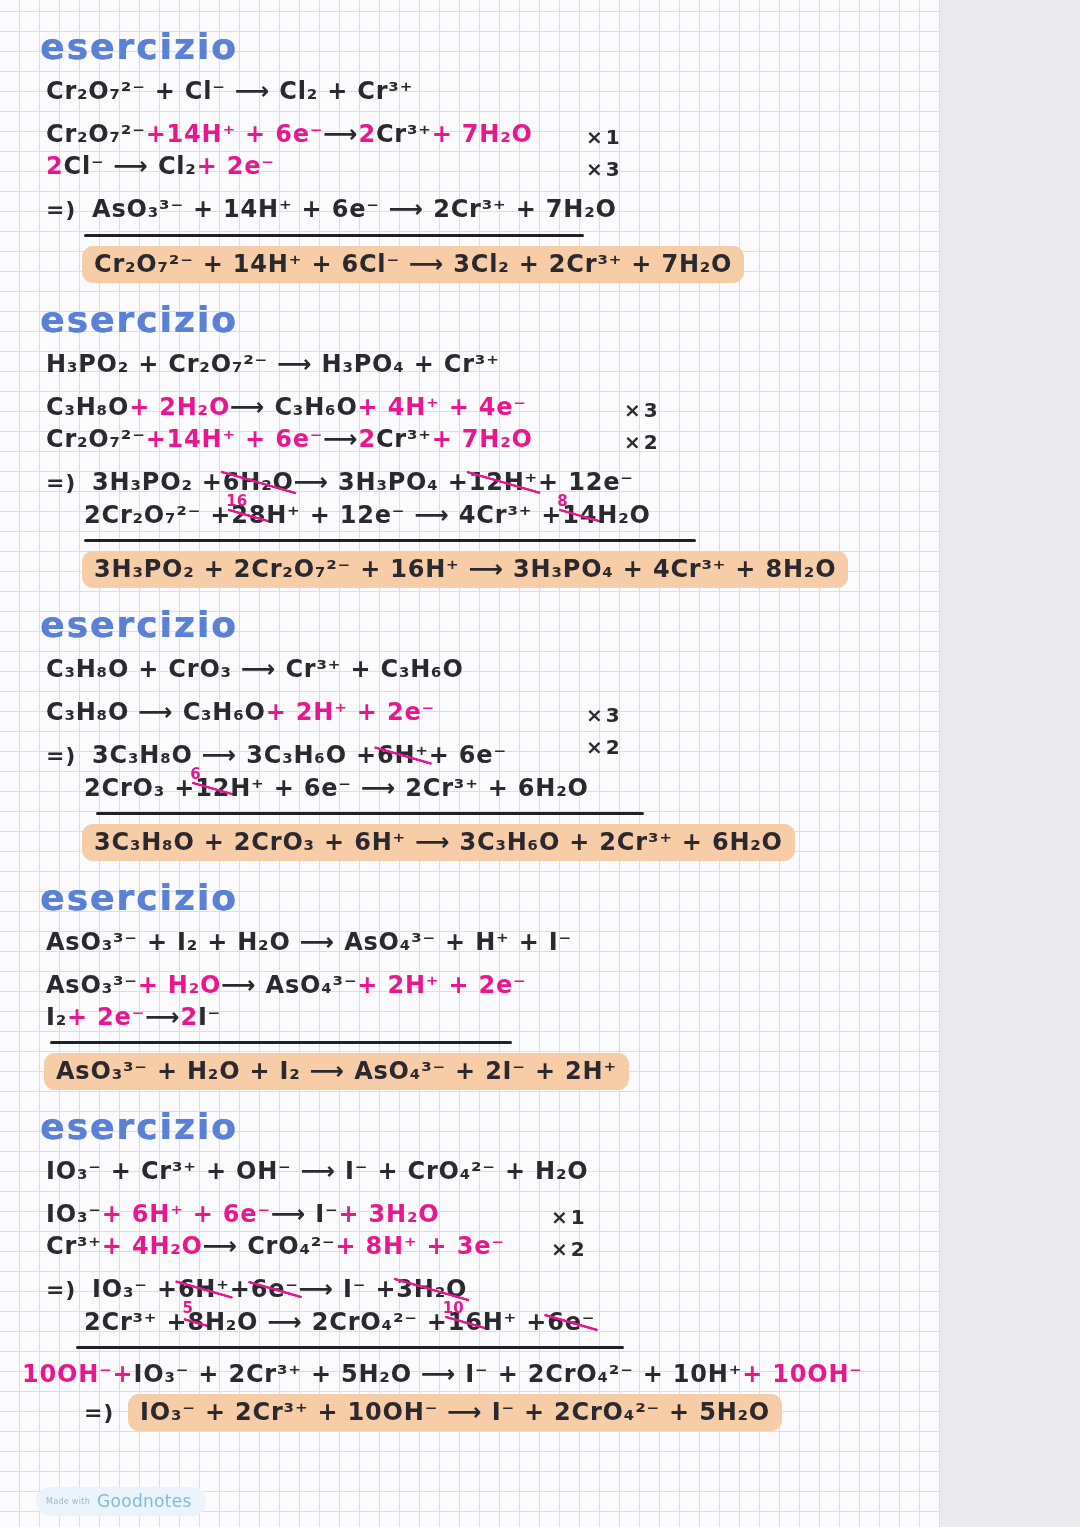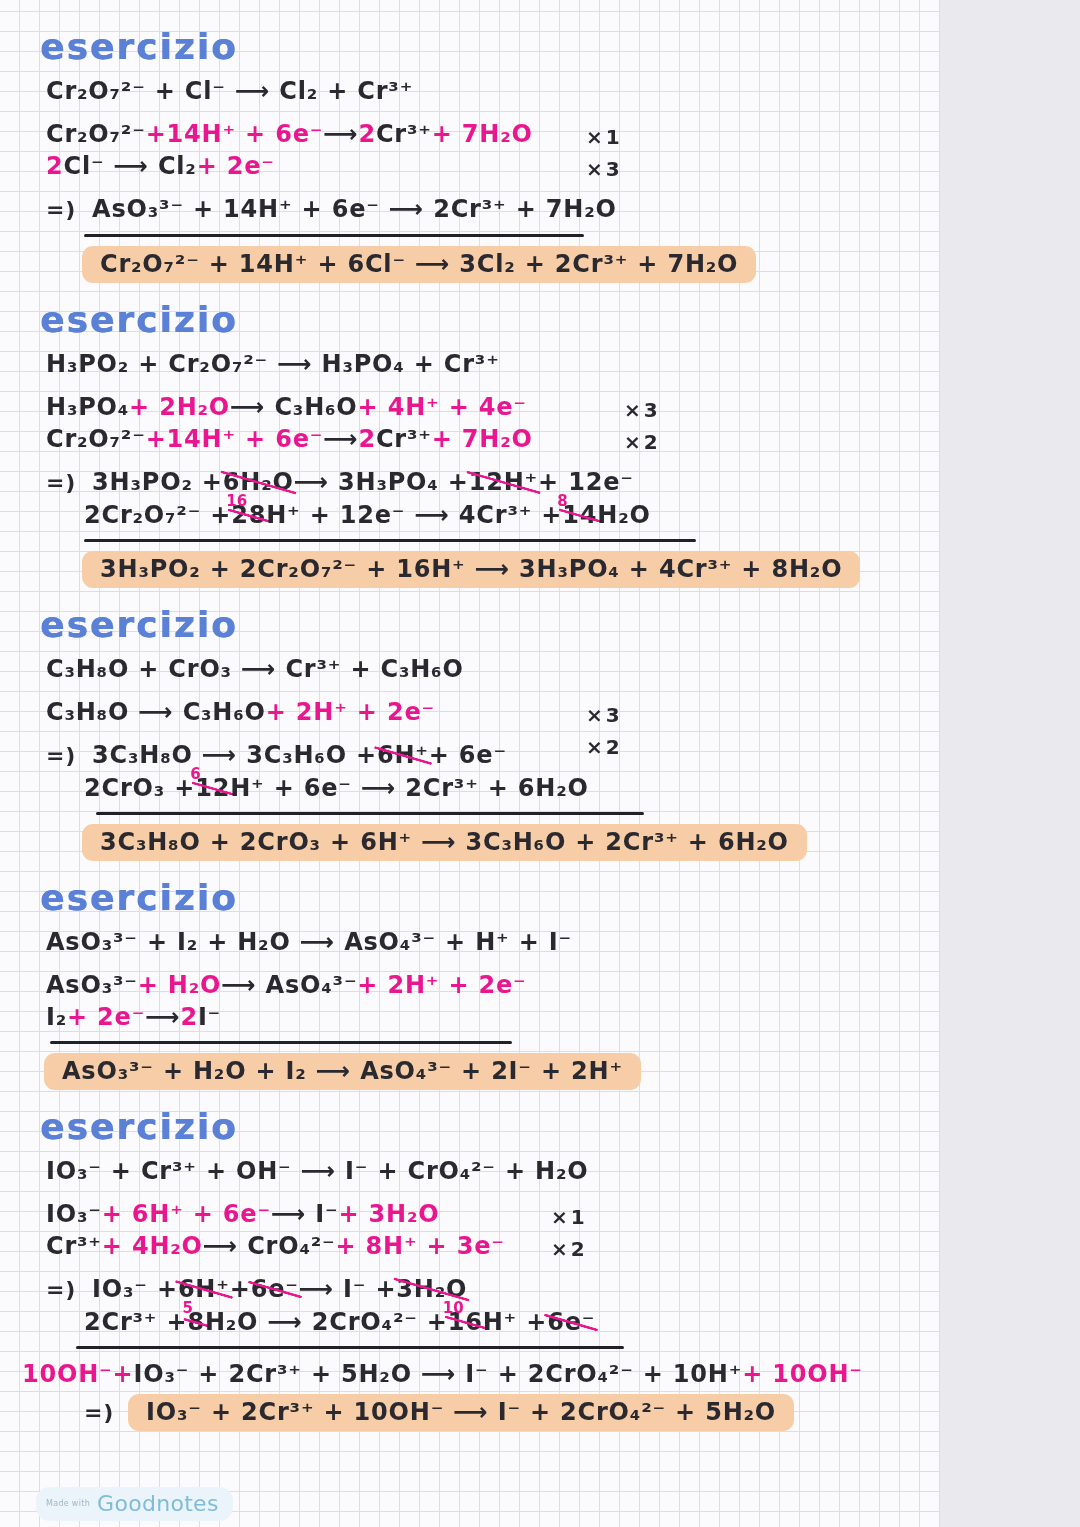--- a/index.html
+++ b/index.html
@@ -27,21 +27,21 @@
   .line{
     position:relative; font-size:24px; font-weight:bold;
     letter-spacing:0.8px; line-height:32px; margin:0; white-space:nowrap;
   }
   .line.gap{margin-top:11px;}
   .line.res{margin-top:4px;}
   .ind1{margin-left:38px;}
   .indm{margin-left:-24px;}
   .prefix{display:inline-block; margin-right:16px; font-size:22px;}
   .eq{display:inline-block;}
-  .eq.hl{background:var(--hl); border-radius:11px; padding:2px 18px 3px; margin-left:-2px;}
+  .eq.hl{background:var(--hl); border-radius:11px; padding:2px 12px 3px; margin-left:-2px;}
   .seg{position:relative; display:inline-block;}
   .seg.pink{color:var(--pink);}
   .seg.strike::after{
     content:""; position:absolute; left:-4px; right:-4px; top:46%;
     border-top:3.5px solid var(--pink); border-radius:3px;
     transform:rotate(16deg);
   }
   .note{
     position:absolute; top:-14px; left:-5px; font-size:15px;
     letter-spacing:0; color:var(--pink); font-weight:bold;
@@ -54,40 +54,40 @@
   .ex2 .rule{width:612px;}
   .ex3 .rule{width:548px; margin-left:50px;}
   .ex4 .rule{width:462px; margin-left:4px;}
   .ex5 .rule{width:548px; margin-left:30px;}
   .watermark{
     position:absolute; left:36px; top:1487px;
     display:flex; align-items:center; gap:7px;
     background:#eaf4fa; border-radius:14px; padding:4px 14px 5px 10px;
   }
   .wm-prefix{font-size:8px; color:#9db8c6; letter-spacing:0.3px;}
-  .wm-brand{font-size:22px; color:#7fbcd9; letter-spacing:0.3px;}
+  .wm-brand{font-size:17px; color:#7fbcd9; letter-spacing:0.3px;}
 </style>
 </head>
 <body>
 
 <div class="page">
   <div class="content" id="exercises">
       <section class="exercise ex1">
         <h2 class="title">esercizio</h2>
         <div class="line"><span class="eq"><span class="seg ink">Cr₂O₇²⁻ + Cl⁻ ⟶ Cl₂ + Cr³⁺</span></span></div>
         <div class="line gap"><span class="eq"><span class="seg ink">Cr₂O₇²⁻</span><span class="seg pink">+14H⁺ + 6e⁻</span><span class="seg ink"> ⟶ </span><span class="seg pink">2</span><span class="seg ink">Cr³⁺</span><span class="seg pink">+ 7H₂O</span></span><span class="mult">×1</span></div>
         <div class="line"><span class="eq"><span class="seg pink">2</span><span class="seg ink">Cl⁻ ⟶ Cl₂ </span><span class="seg pink">+ 2e⁻</span></span><span class="mult">×3</span></div>
         <div class="line gap"><span class="prefix">=)</span><span class="eq"><span class="seg ink">AsO₃³⁻ + 14H⁺ + 6e⁻ ⟶ 2Cr³⁺ + 7H₂O</span></span></div>
         <div class="rule"></div>
         <div class="line res ind1"><span class="eq hl"><span class="seg ink">Cr₂O₇²⁻ + 14H⁺ + 6Cl⁻ ⟶ 3Cl₂ + 2Cr³⁺ + 7H₂O</span></span></div>
       </section>
       <section class="exercise ex2">
         <h2 class="title">esercizio</h2>
         <div class="line"><span class="eq"><span class="seg ink">H₃PO₂ + Cr₂O₇²⁻ ⟶ H₃PO₄ + Cr³⁺</span></span></div>
-        <div class="line gap"><span class="eq"><span class="seg ink">H₃PO₄</span><span class="seg pink">+ 2H₂O</span><span class="seg ink"> ⟶ C₃H₆O </span><span class="seg pink">+ 4H⁺ + 4e⁻</span></span><span class="mult">×3</span></div>
+        <div class="line gap"><span class="eq"><span class="seg ink">C₃H₈O</span><span class="seg pink">+ 2H₂O</span><span class="seg ink"> ⟶ C₃H₆O </span><span class="seg pink">+ 4H⁺ + 4e⁻</span></span><span class="mult">×3</span></div>
         <div class="line"><span class="eq"><span class="seg ink">Cr₂O₇²⁻</span><span class="seg pink">+14H⁺ + 6e⁻</span><span class="seg ink"> ⟶ </span><span class="seg pink">2</span><span class="seg ink">Cr³⁺ </span><span class="seg pink">+ 7H₂O</span></span><span class="mult">×2</span></div>
         <div class="line gap"><span class="prefix">=)</span><span class="eq"><span class="seg ink">3H₃PO₂ + </span><span class="seg ink strike">6H₂O</span><span class="seg ink"> ⟶ 3H₃PO₄ + </span><span class="seg ink strike">12H⁺</span><span class="seg ink"> + 12e⁻</span></span></div>
         <div class="line ind1"><span class="eq"><span class="seg ink">2Cr₂O₇²⁻ + </span><span class="seg ink strike">28<span class="note">16</span></span><span class="seg ink">H⁺ + 12e⁻ ⟶ 4Cr³⁺ + </span><span class="seg ink strike">14<span class="note">8</span></span><span class="seg ink">H₂O</span></span></div>
         <div class="rule"></div>
         <div class="line res ind1"><span class="eq hl"><span class="seg ink">3H₃PO₂ + 2Cr₂O₇²⁻ + 16H⁺ ⟶ 3H₃PO₄ + 4Cr³⁺ + 8H₂O</span></span></div>
       </section>
       <section class="exercise ex3">
         <h2 class="title">esercizio</h2>
         <div class="line"><span class="eq"><span class="seg ink">C₃H₈O + CrO₃ ⟶ Cr³⁺ + C₃H₆O</span></span></div>
         <div class="line gap"><span class="eq"><span class="seg ink">C₃H₈O ⟶ C₃H₆O </span><span class="seg pink">+ 2H⁺ + 2e⁻</span></span><span class="mult">×3</span></div>

